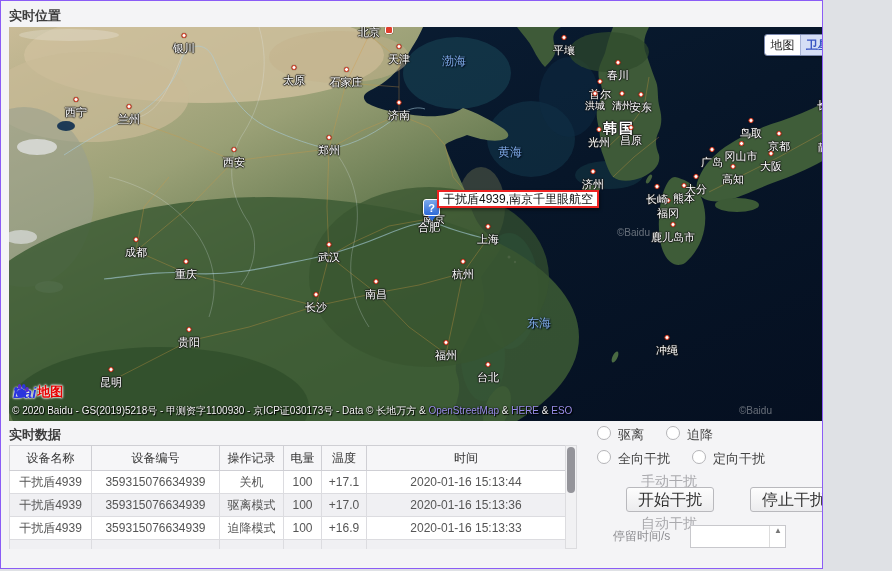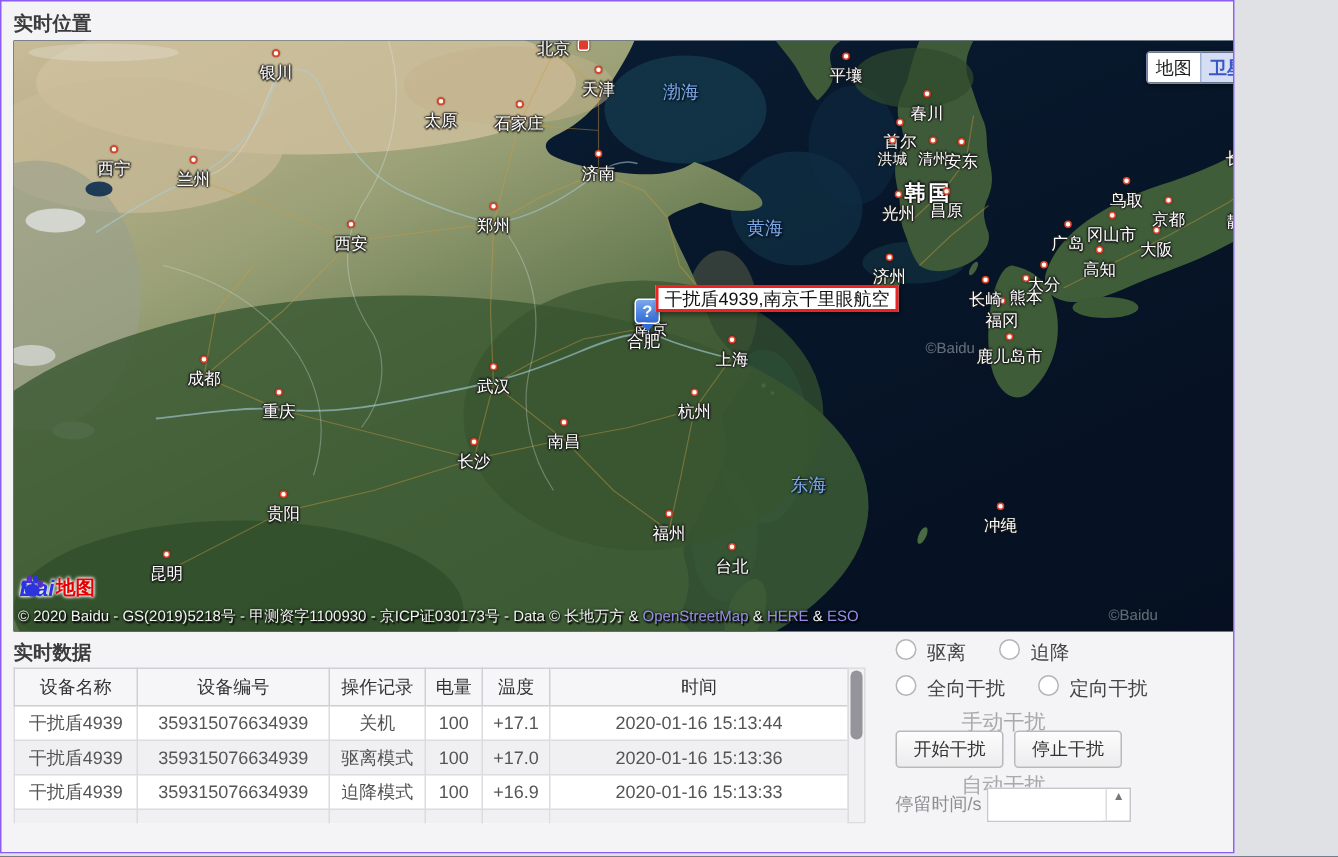--- a/index.html
+++ b/index.html
@@ -50,22 +50,22 @@
   tr.stripe td{background:#f0f0f3;}
   .tbl-sb{position:absolute;left:556px;top:0;width:12px;height:104px;background:#f1f1f3;border:1px solid #dcdcdf;}
   .tbl-sb .thumb{position:absolute;left:1px;top:1px;width:8px;height:46px;border-radius:4px;background:#94949a;}
   .panel{position:absolute;left:596px;top:0;width:270px;height:128px;font-size:13px;color:#444;}
   .radio-row{position:absolute;left:0;display:flex;align-items:center;height:16px;}
   .radio-row .opt{display:flex;align-items:flex-start;margin-right:22px;}
   .radio{width:14px;height:14px;border-radius:50%;border:1px solid #b5b5b8;background:#fff;margin-right:7px;cursor:pointer;}
   .mini-lbl{position:absolute;left:0;font-size:14px;color:#a9a9ad;margin-left:44px;}
   .pbtns{position:absolute;left:0;top:66px;display:flex;}
   .pbtn{height:25px;padding:0 11px;margin-right:7px;border:1px solid #b9b9bd;border-radius:3px;
-        background:linear-gradient(#fdfdfd,#ececee);font-size:12px;color:#333;line-height:23px;cursor:pointer;}
-  .dwell{position:absolute;left:0;top:104px;display:flex;align-items:center;}
+        background:linear-gradient(#fdfdfd,#ececee);font-size:16px;color:#333;line-height:23px;cursor:pointer;margin-left:29px;}
+  .dwell{position:absolute;left:16px;top:104px;display:flex;align-items:center;gap:16px;}
   .dwell-lbl{font-size:12px;color:#8e8e92;margin-right:4px;}
   .num-input{position:relative;width:96px;height:23px;border:1px solid #c8c8cc;background:#fff;}
   .num-input input{width:76px;height:21px;border:none;outline:none;font-size:12px;padding:0 4px;}
   .spin{position:absolute;right:0;top:0;width:16px;height:21px;border-left:1px solid #ddd;font-size:8px;color:#777;
         text-align:center;line-height:10px;cursor:pointer;}
   .win-sb{position:absolute;right:0;top:2px;width:9px;height:124px;background:#ececee;}
   .win-sb .thumb{position:absolute;left:1px;top:0;width:7px;height:46px;border-radius:3px;background:#7e8086;}
   
   .footer{position:absolute;left:0;top:548px;width:890px;height:21px;background:#fff;border-top:1px solid #e2e2e5;
           text-align:right;font-size:12px;color:#4a4a4a;line-height:20px;padding-right:8px;}

